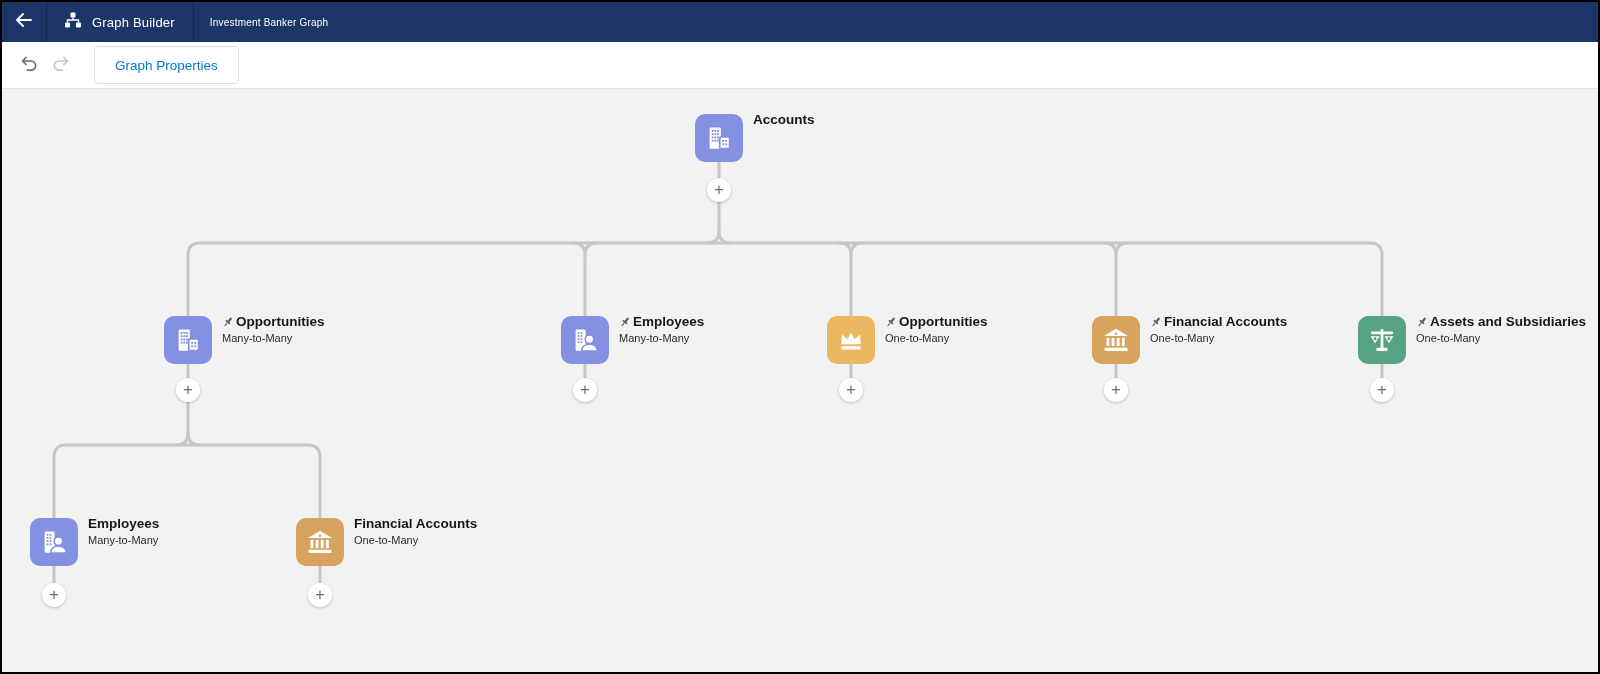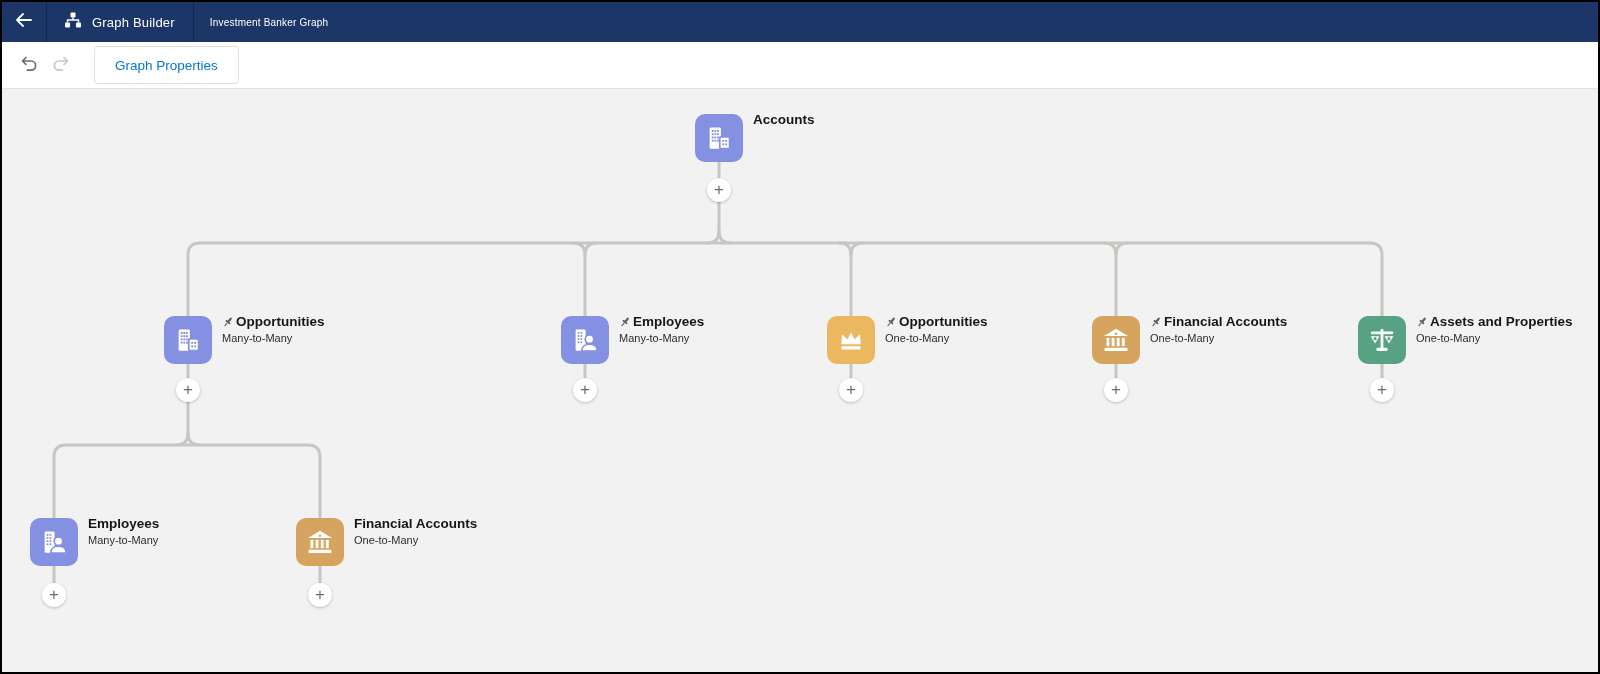--- a/index.html
+++ b/index.html
@@ -323,21 +323,21 @@
       </div>
       <div class="node-label">
         <div class="node-title">
           <svg class="pin" width="12" height="12" viewBox="0 0 12 12">
               <g transform="rotate(40 6 6)" fill="#5c5c5c">
                 <rect x="4.9" y="0.6" width="2.2" height="5" rx="1"></rect>
                 <rect x="3.2" y="5.2" width="5.6" height="1.7" rx="0.8"></rect>
                 <rect x="5.5" y="6.9" width="1" height="4.4" rx="0.5"></rect>
               </g>
             </svg>
-          <span>Assets and Properties</span>
+          <span>Assets and Subsidiaries</span>
         </div>
         <div class="node-sub">One-to-Many</div>
       </div>
     </div>
     <button class="plus p-assets">+</button>
 
     <div class="node n-sub-employees">
       <div class="node-icon icon-purple">
         <svg width="30" height="30" viewBox="0 0 24 24">
           <rect x="4.5" y="3.5" width="8" height="17" rx="1" fill="#fff"></rect>

